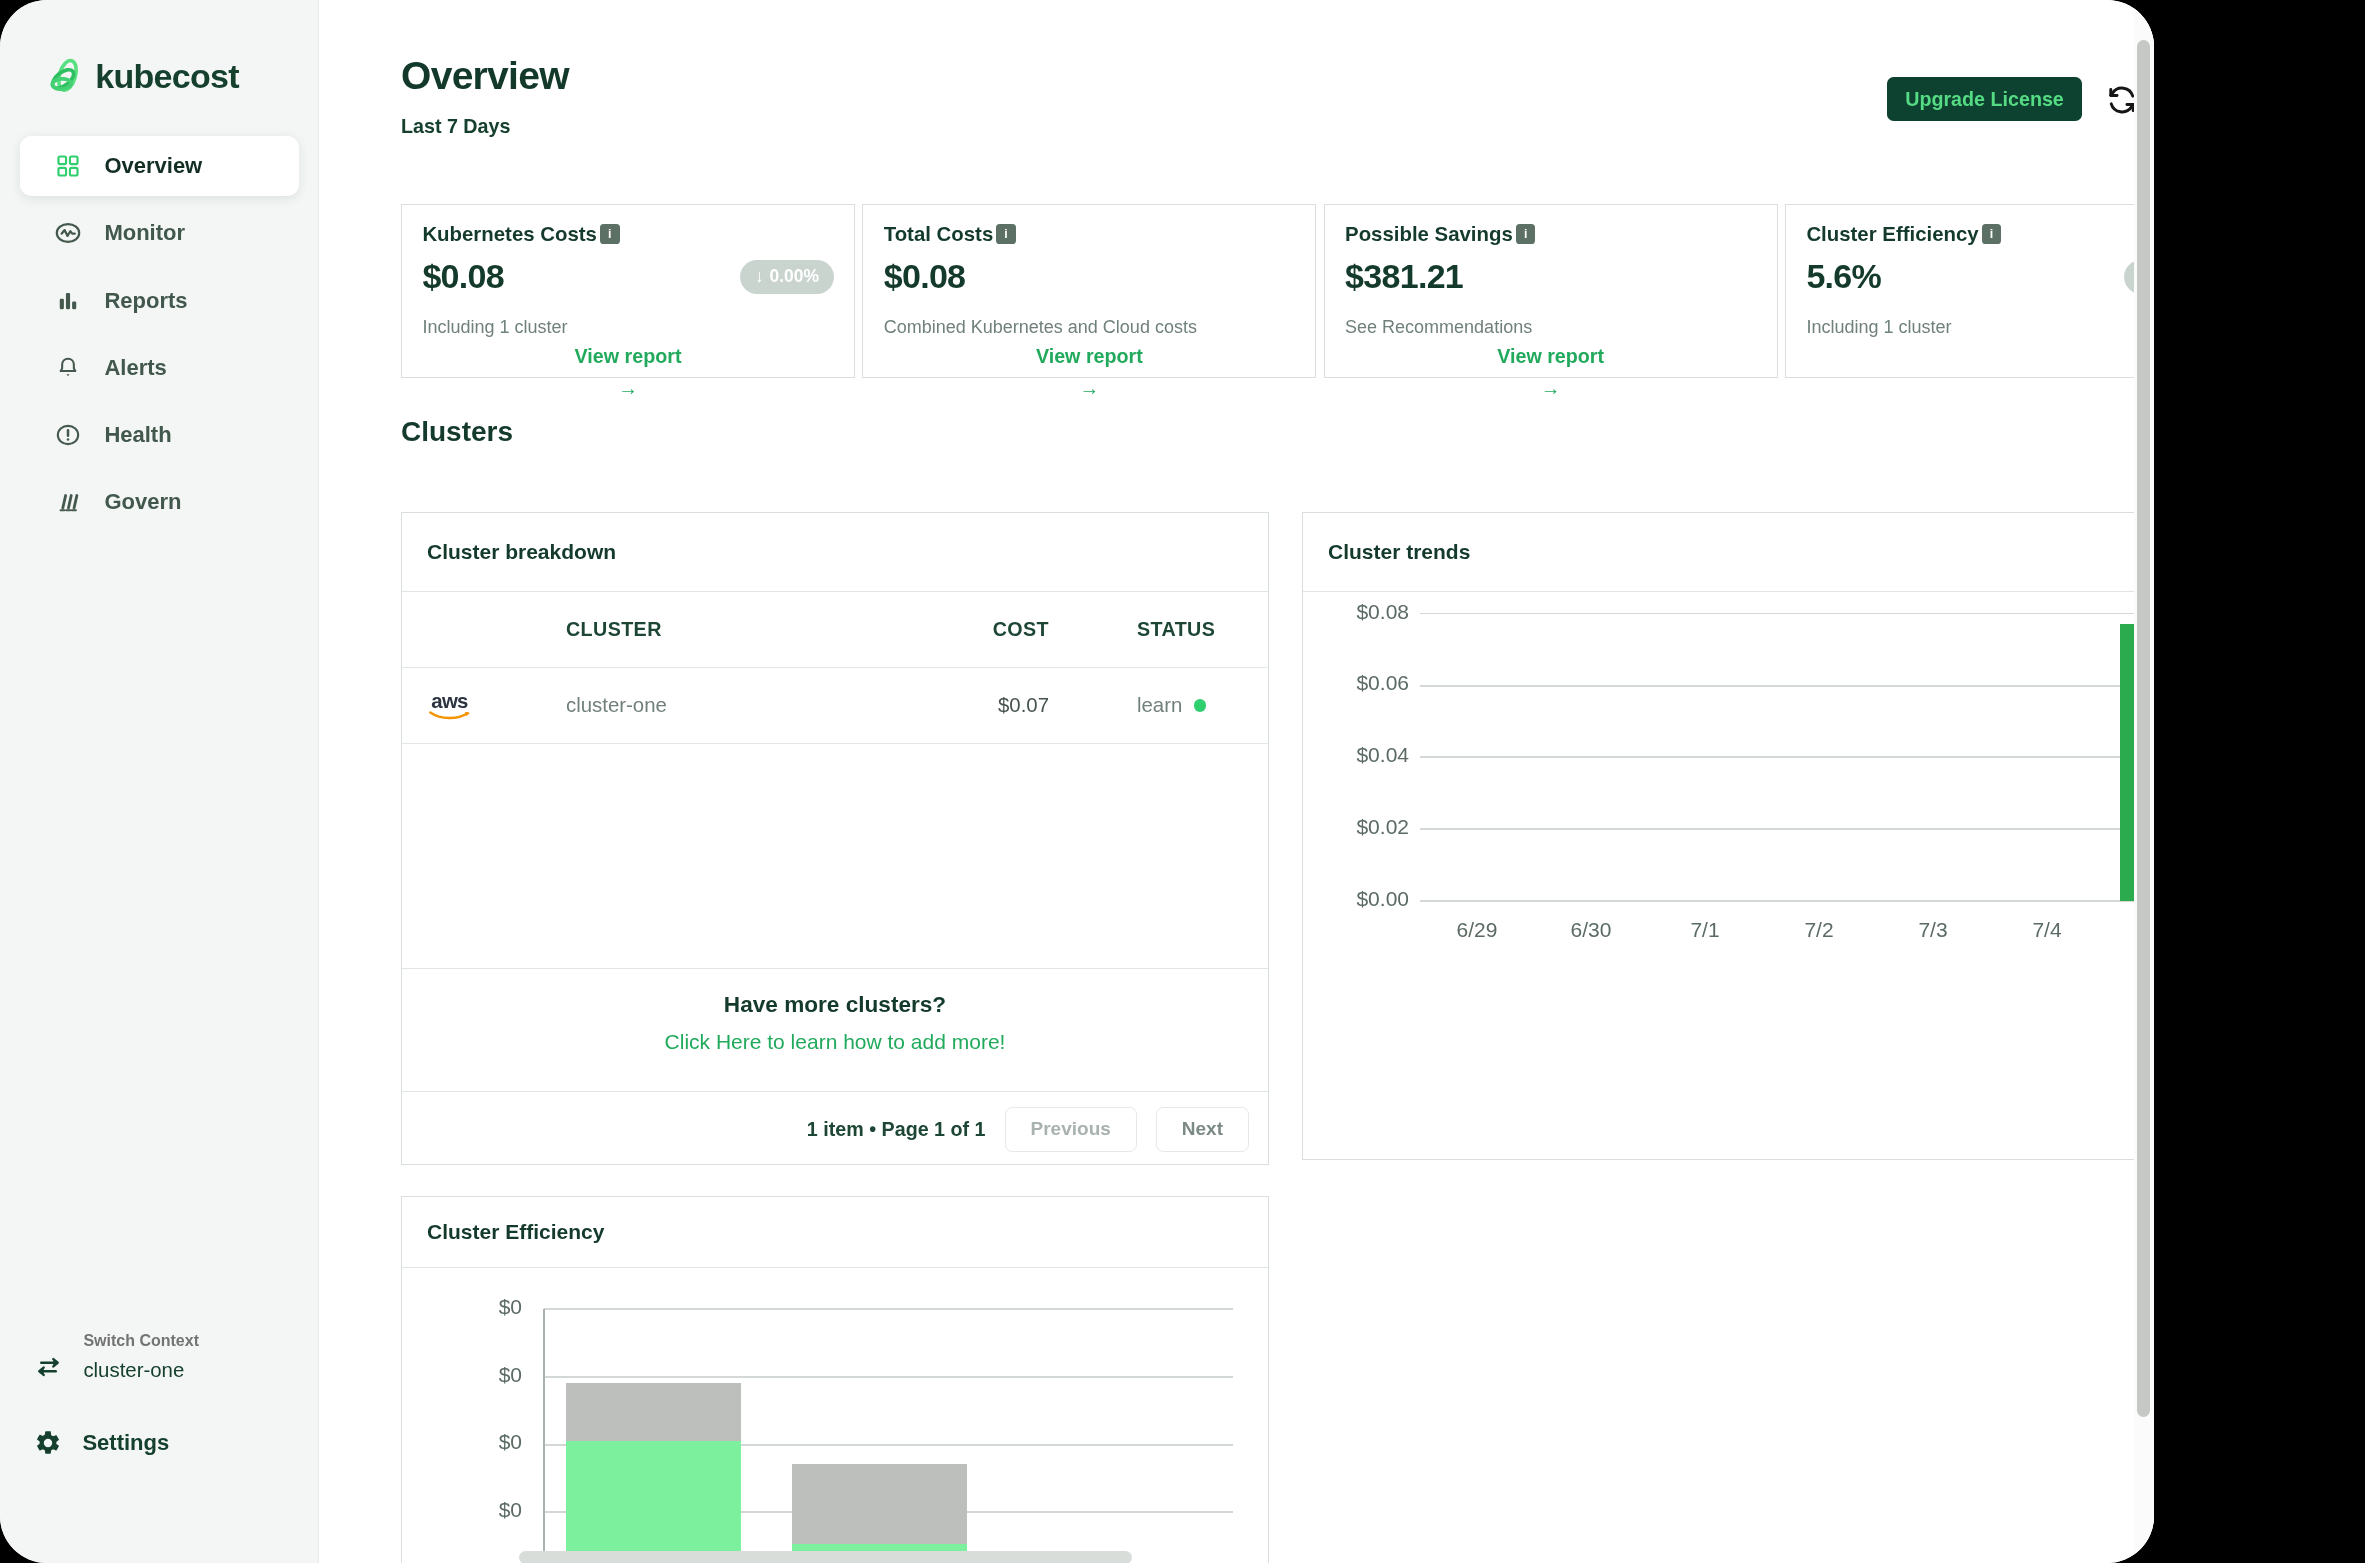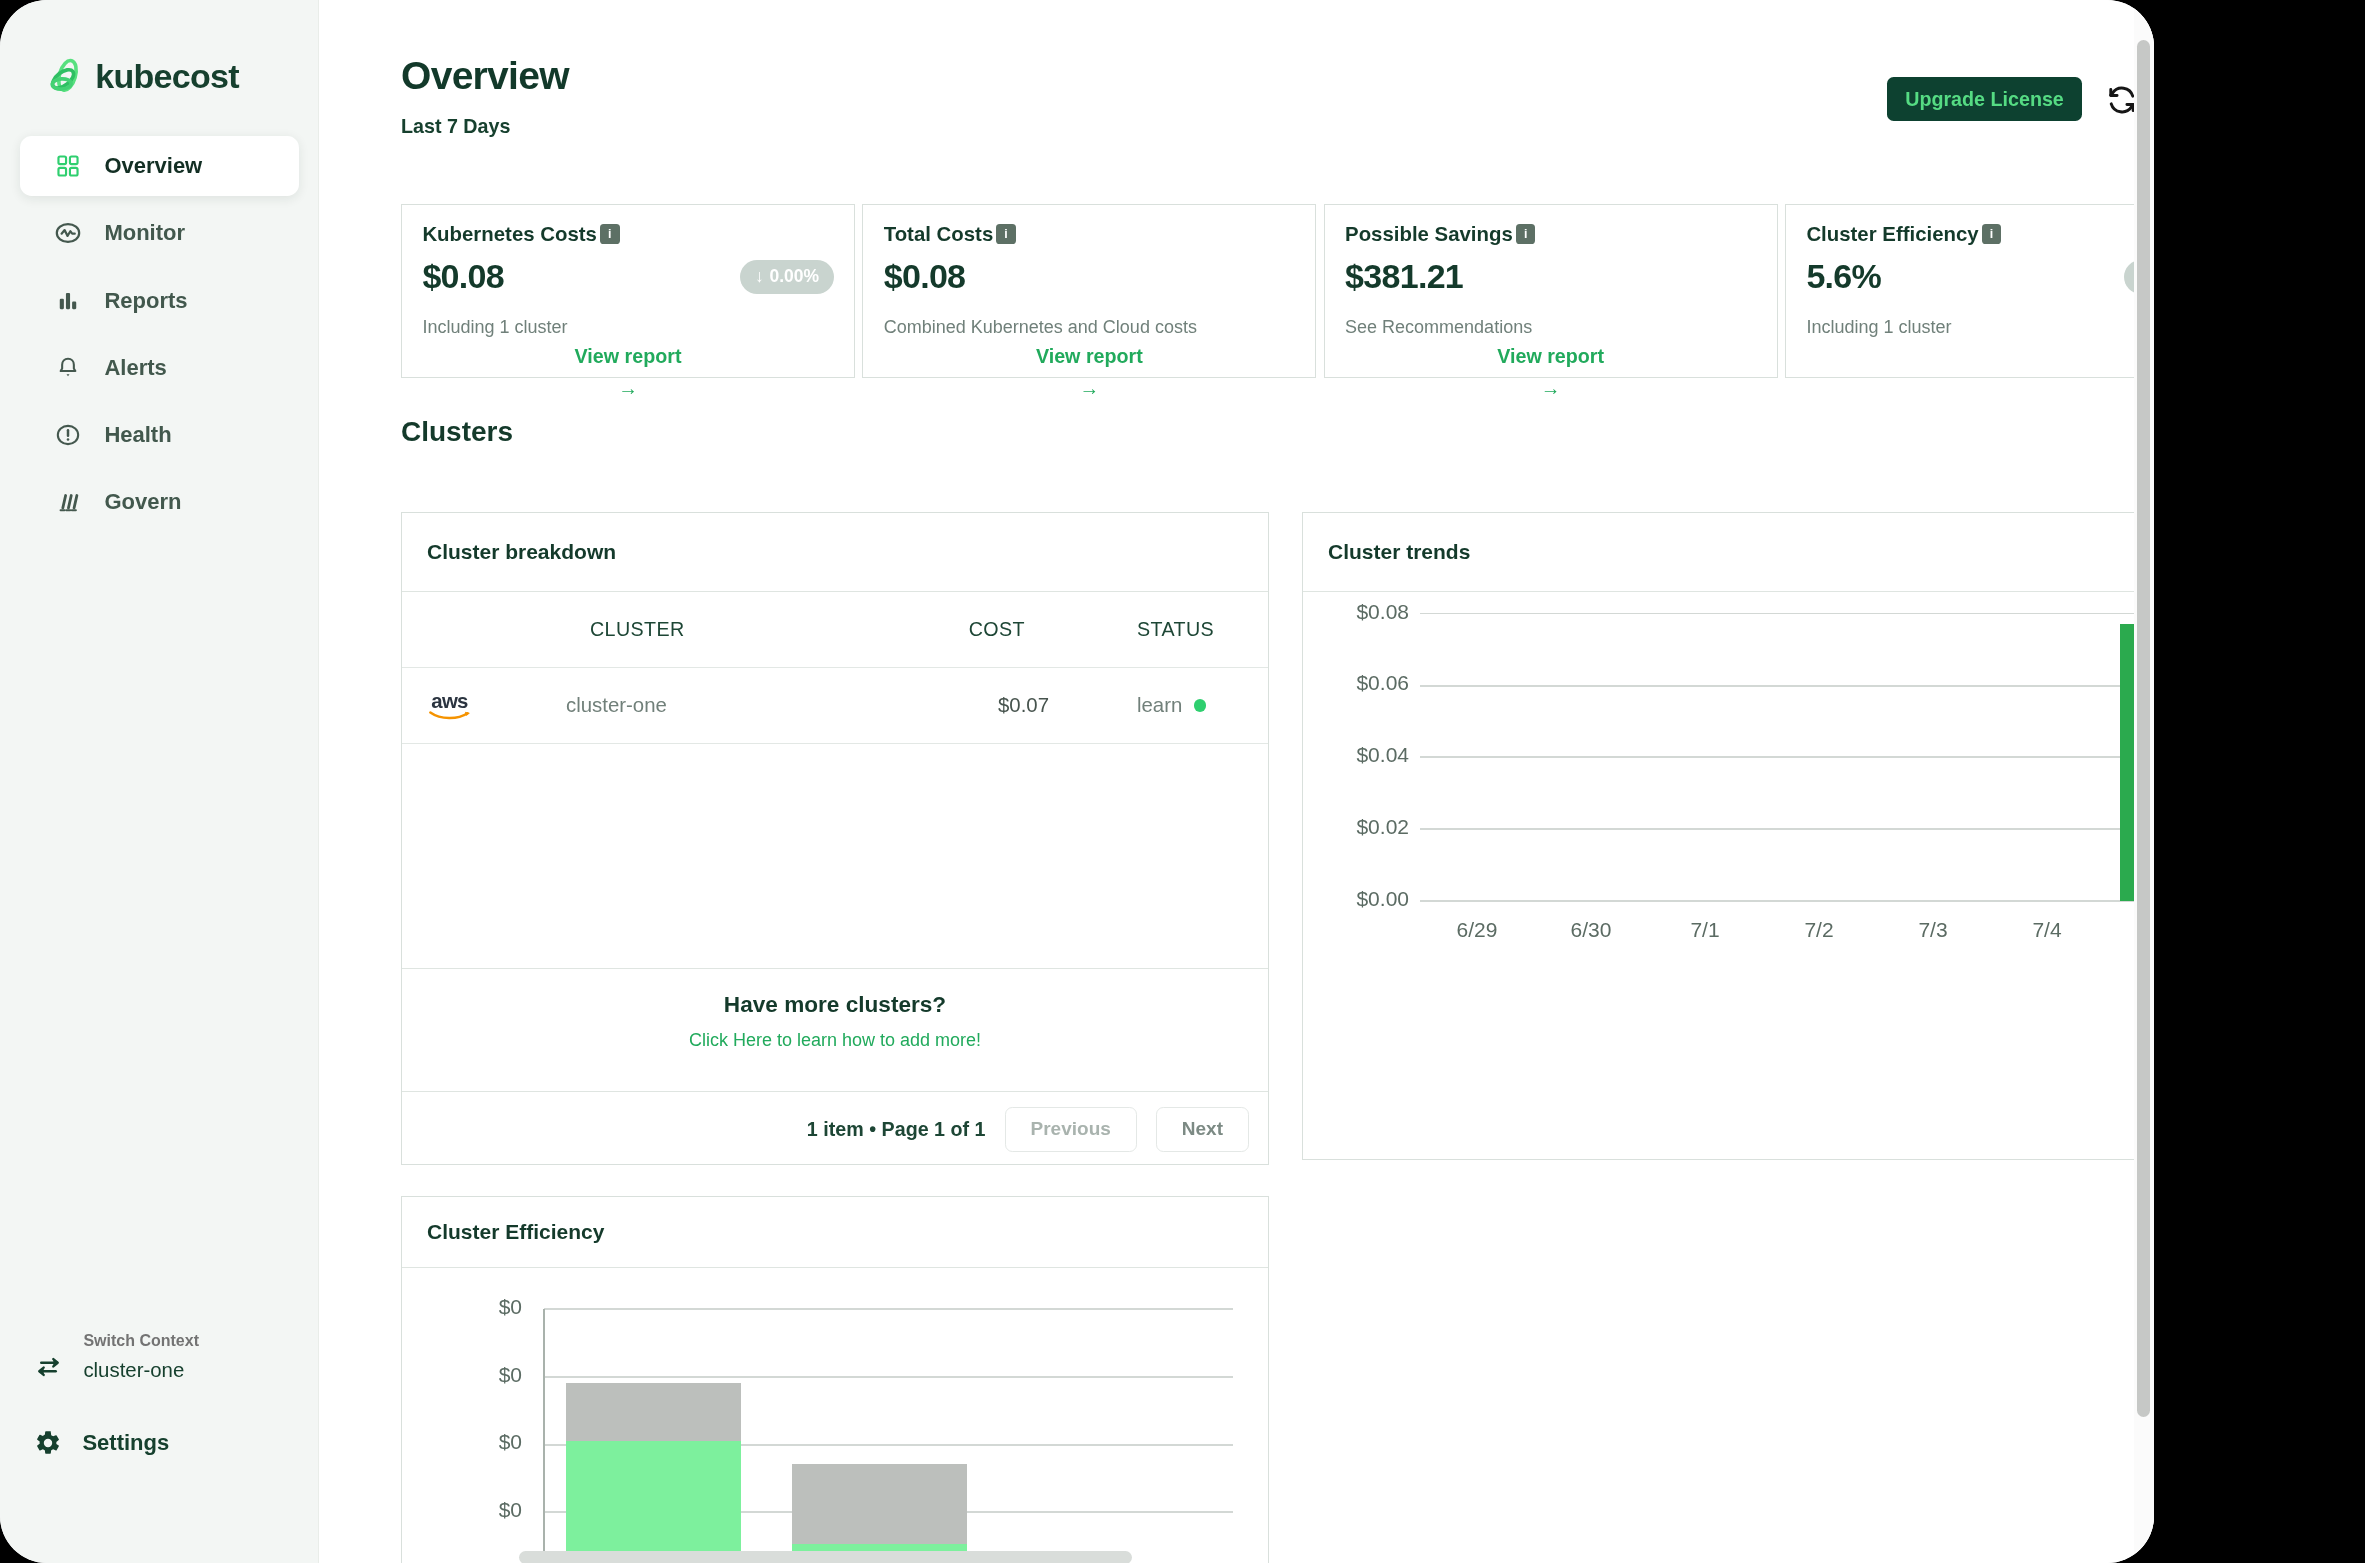--- a/index.html
+++ b/index.html
@@ -61,34 +61,34 @@
   .h2 { position:absolute; left:81px; top:416px; font-size:28px; font-weight:700; color:#143a2b; }
 
   .card { position:absolute; background:#fff; border:1.5px solid #d9e0dc; }
   .card-title-block { height:79px; border-bottom:1.5px solid #dfe5e1; display:flex;
         align-items:center; padding-left:25px; }
   .card-title { font-size:21px; font-weight:700; color:#143a2b; }
 
   
   #breakdown { left:81px; top:512px; width:868px; height:653px; }
   .t-head,.t-row { display:flex; align-items:center; height:76px; border-bottom:1.5px solid #e3e8e5; }
-  .t-head { font-size:19.7px; font-weight:400; color:#1d4635; letter-spacing:0.4px;gap:24px; }
+  .t-head { font-size:19.7px; font-weight:700; color:#1d4635; letter-spacing:0.4px; }
   .c1 { width:164px; padding-left:22px; }
   .c2 { flex:1; }
   .c3 { width:190px; text-align:right; }
   .c4 { width:219px; padding-left:88px; display:flex; align-items:center; }
   .t-row { font-size:20.4px; color:#71807a; cursor:pointer; }
   .t-row .c3 { color:#47544e; }
   .status-dot { width:12.4px; height:12.4px; border-radius:50%; background:var(--status-green,#2fcf6f); margin-left:11.7px; }
   .aws-box { display:inline-flex; flex-direction:column; align-items:center; width:51px; }
   .aws-word { font-size:20.4px; font-weight:700; color:#2b3440; line-height:19px; letter-spacing:-0.7px; }
   .t-empty { height:225px; border-bottom:1.5px solid #dfe5e1; }
   .t-promo { height:123px; border-bottom:1.5px solid #dfe5e1; text-align:center; padding-top:23px; }
   .promo-title { font-size:22.6px; font-weight:700; color:#143a2b; }
-  .promo-link { font-size:18px; color:var(--accent-green,#21aa5c); margin-top:11.7px; cursor:pointer; }
+  .promo-link { font-size:21px; color:var(--accent-green,#21aa5c); margin-top:11.7px; cursor:pointer; }
   .t-foot { height:74px; display:flex; align-items:center; justify-content:flex-end; gap:19px; padding-right:19px; }
   .foot-text { font-size:19.7px; font-weight:700; color:#1d4635; }
   .pg-btn { height:45px; border:1.5px solid #e4e8e6; background:#fff; border-radius:7.3px;
         font-size:19px; font-weight:600; padding:0 25px; cursor:pointer; font-family:inherit; }
   .pg-prev { color:#a9b3ae; }
   .pg-next { color:#7c8a84; }
 
   
   #trends { left:982px; top:512px; width:937px; height:648px; }
   #trends-plot { position:absolute; left:0; top:80px; right:0; bottom:0; }

